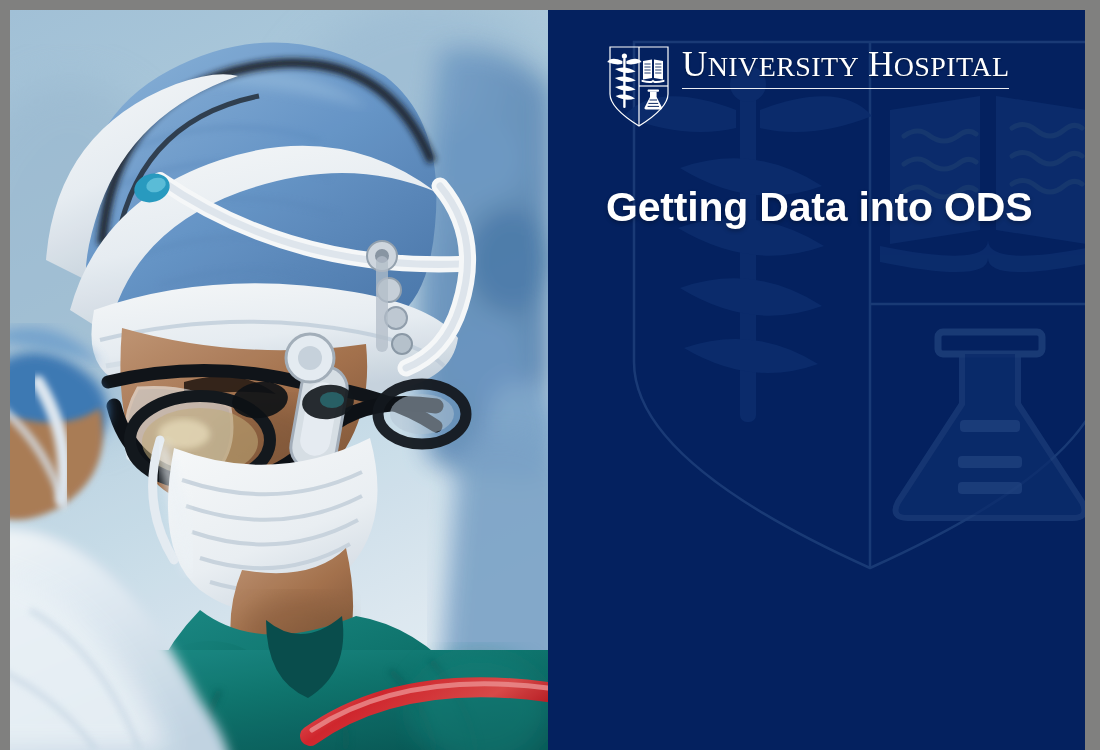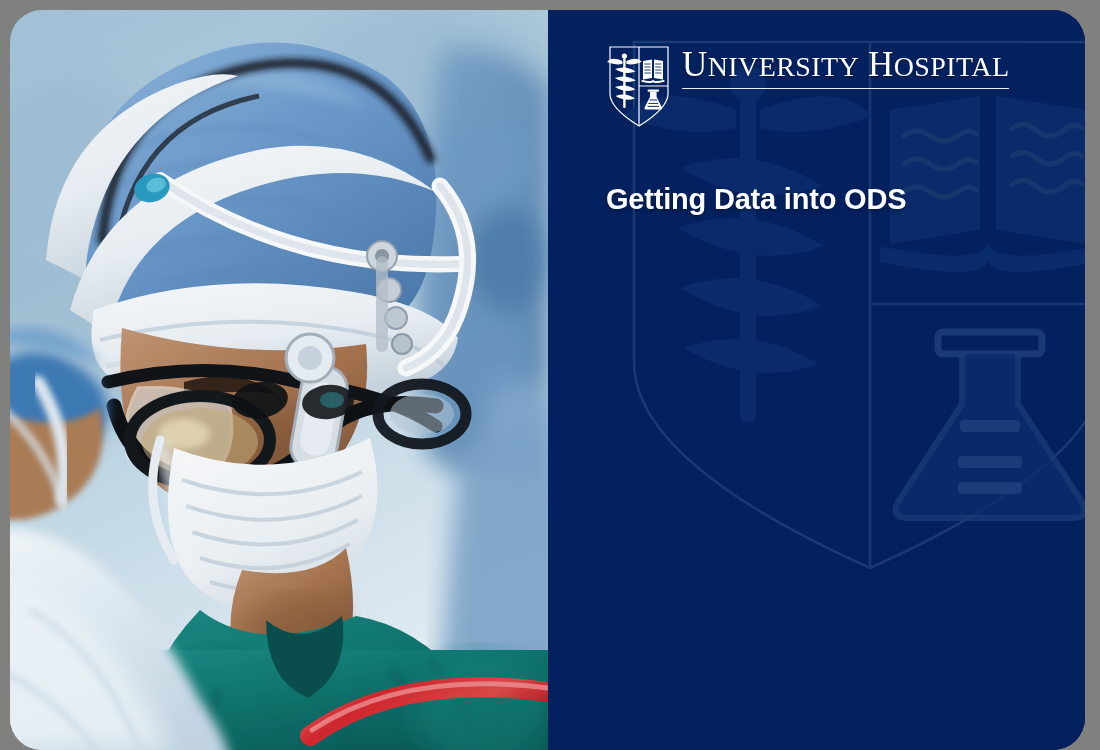--- a/index.html
+++ b/index.html
@@ -18,21 +18,20 @@
     background:#80807f;
   }
 
   
   .slide {
     position:absolute;
     left:10px; top:10px;
     width:1075px; height:740px;
     overflow:hidden;
     background:#04215f;
-    border-radius:32px;
   }
 
   
   .photo {
     position:absolute;
     left:0; top:0;
     width:538px; height:740px;
     overflow:hidden;
     background:#9fc0d6;
   }
@@ -97,21 +96,21 @@
   }
 
   
   .slide-title {
     position:absolute;
     left:58px; top:172px;
     width:440px;
     color:#ffffff;
     font-family:"Liberation Sans", sans-serif;
     font-weight:bold;
-    font-size:29px;
+    font-size:41px;
     line-height:1.23;
     letter-spacing:-0.2px;
     text-shadow:0 2px 4px rgba(0,0,0,0.30);
   }
 </style>
 </head>
 <body>
 
 <div class="slide-frame">
   <div class="slide">

